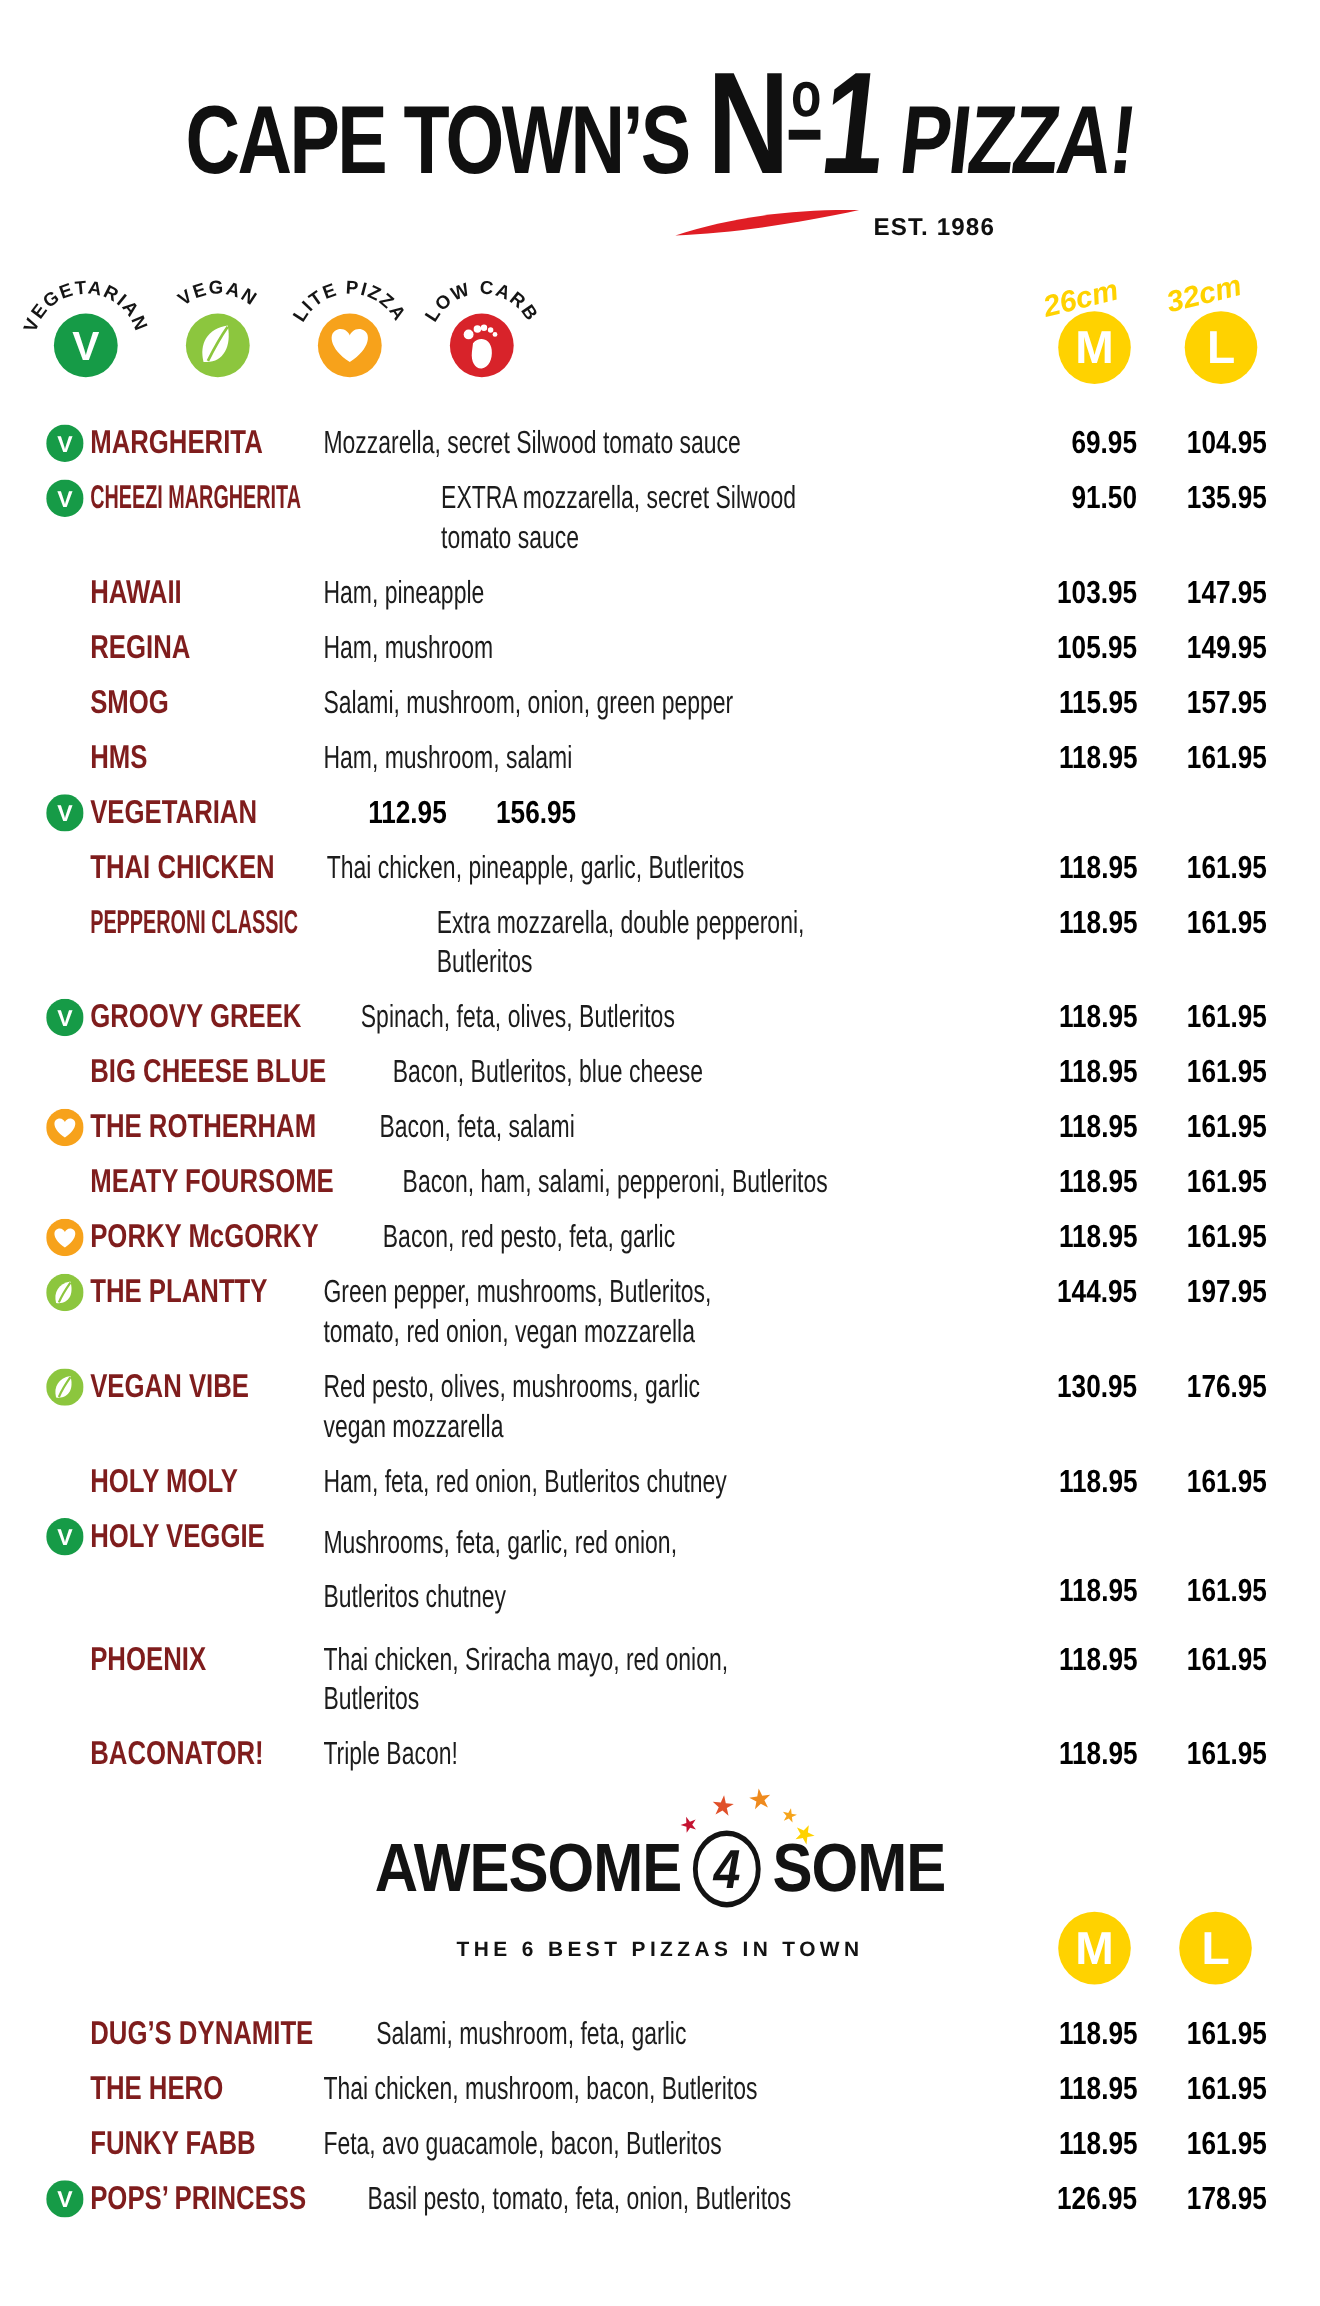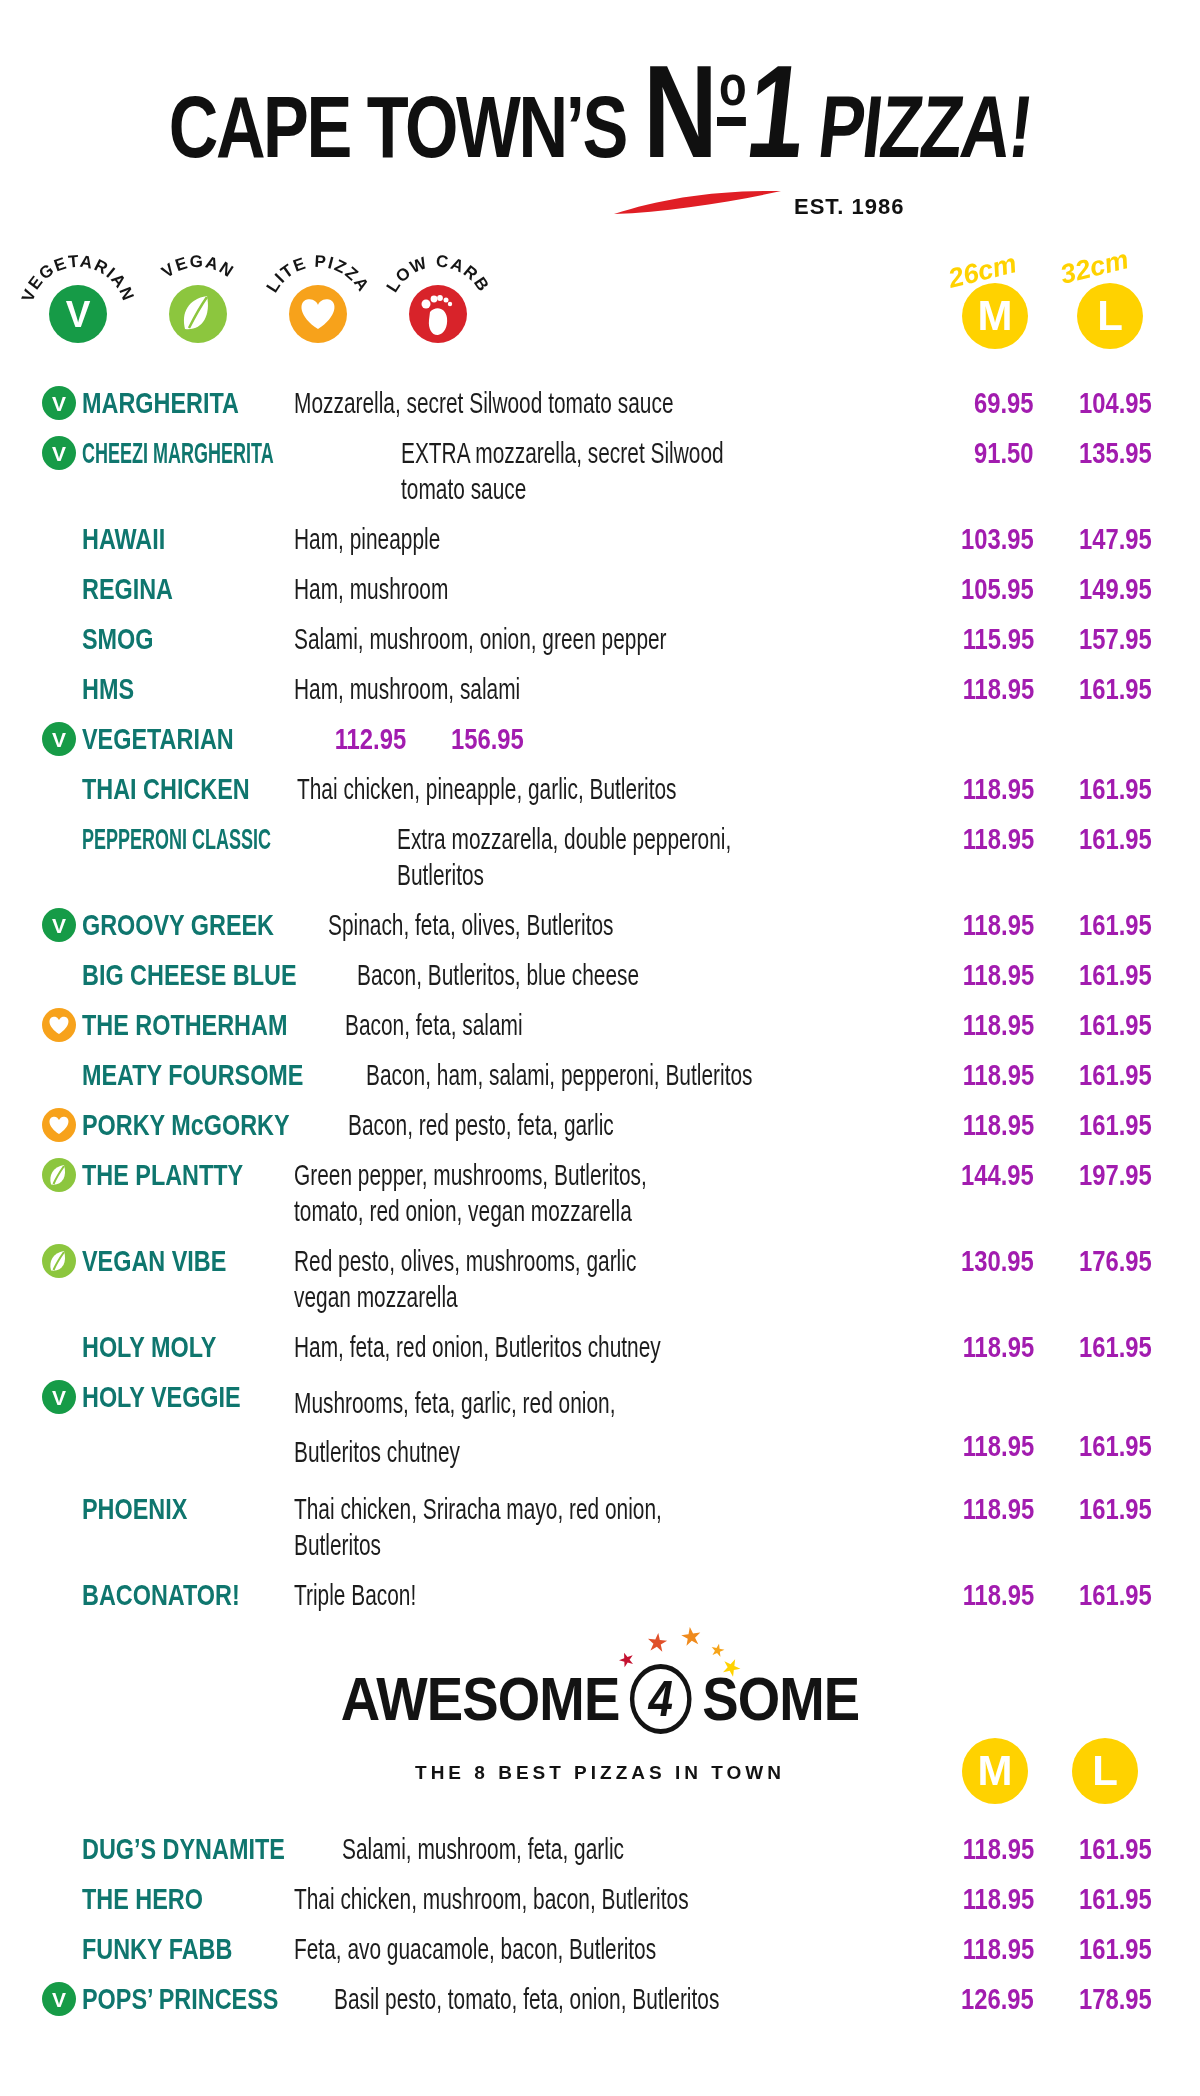--- a/index.html
+++ b/index.html
@@ -37,23 +37,23 @@
   .sc-m2{left:962px;top:1722px;}
   .sc-l2{left:1072px;top:1722px;}
 
   
   .menu{position:absolute;left:0;width:1200px;}
   #menu-list{top:362px;}
   #awesome-list{top:1808px;}
   .menu-row{display:flex;align-items:flex-start;padding:7px 48px 7px 42px;box-sizing:border-box;}
   .badge{flex:0 0 40px;padding-top:1px;}
   .bsvg{width:34px;height:34px;display:block;}
-  .name{flex:0 0 212px;font-size:30px;font-weight:bold;line-height:36px;white-space:nowrap;color:#0f766e;}
+  .name{flex:0 0 212px;font-size:30px;font-weight:bold;line-height:36px;white-space:nowrap;color:#7f1d1d;}
   .desc{flex:1 1 auto;min-width:0;font-size:29px;font-weight:400;line-height:36px;color:#1c1c1c;}
-  .price{font-size:29px;font-weight:bold;line-height:36px;color:#a21caf;text-align:right;}
+  .price{font-size:29px;font-weight:bold;line-height:36px;color:#000000;text-align:right;}
   .price-m{flex:0 0 112px;}
   .price-l{flex:0 0 118px;}
   .cond{display:inline-block;transform:scaleX(0.72);transform-origin:0 50%;white-space:pre-line;}
   .name .cond{transform:scaleX(0.78);white-space:nowrap;}
   .name-long .cond{transform:scaleX(0.60);}
   .condr{display:inline-block;transform:scaleX(0.82);transform-origin:100% 50%;}
   .prices-line2 .desc{line-height:49px;}
   .prices-line2 .price{margin-top:49px;}
 
   
@@ -321,21 +321,21 @@
   <span class="star st-0">★</span>
   <span class="star st-1">★</span>
   <span class="star st-2">★</span>
   <span class="star st-3">★</span>
   <span class="star st-4">★</span>
   <div class="a4s-line">
     <span class="a4s-word">AWESOME</span>
     <span class="circle4">4</span>
     <span class="a4s-word">SOME</span>
   </div>
-  <div class="a4s-sub">THE 8 BEST PIZZAS IN TOWN</div>
+  <div class="a4s-sub">THE 6 BEST PIZZAS IN TOWN</div>
   <div class="size-circle sc-m2">M</div>
   <div class="size-circle sc-l2">L</div>
   <section class="menu" id="awesome-list">
       <div class="menu-row">
         <span class="badge"></span>
         <span class="name"><span class="cond">DUG’S DYNAMITE</span></span>
         <span class="desc"><span class="cond">Salami, mushroom, feta, garlic</span></span>
         <span class="price price-m"><span class="condr">118.95</span></span>
         <span class="price price-l"><span class="condr">161.95</span></span>
       </div>

